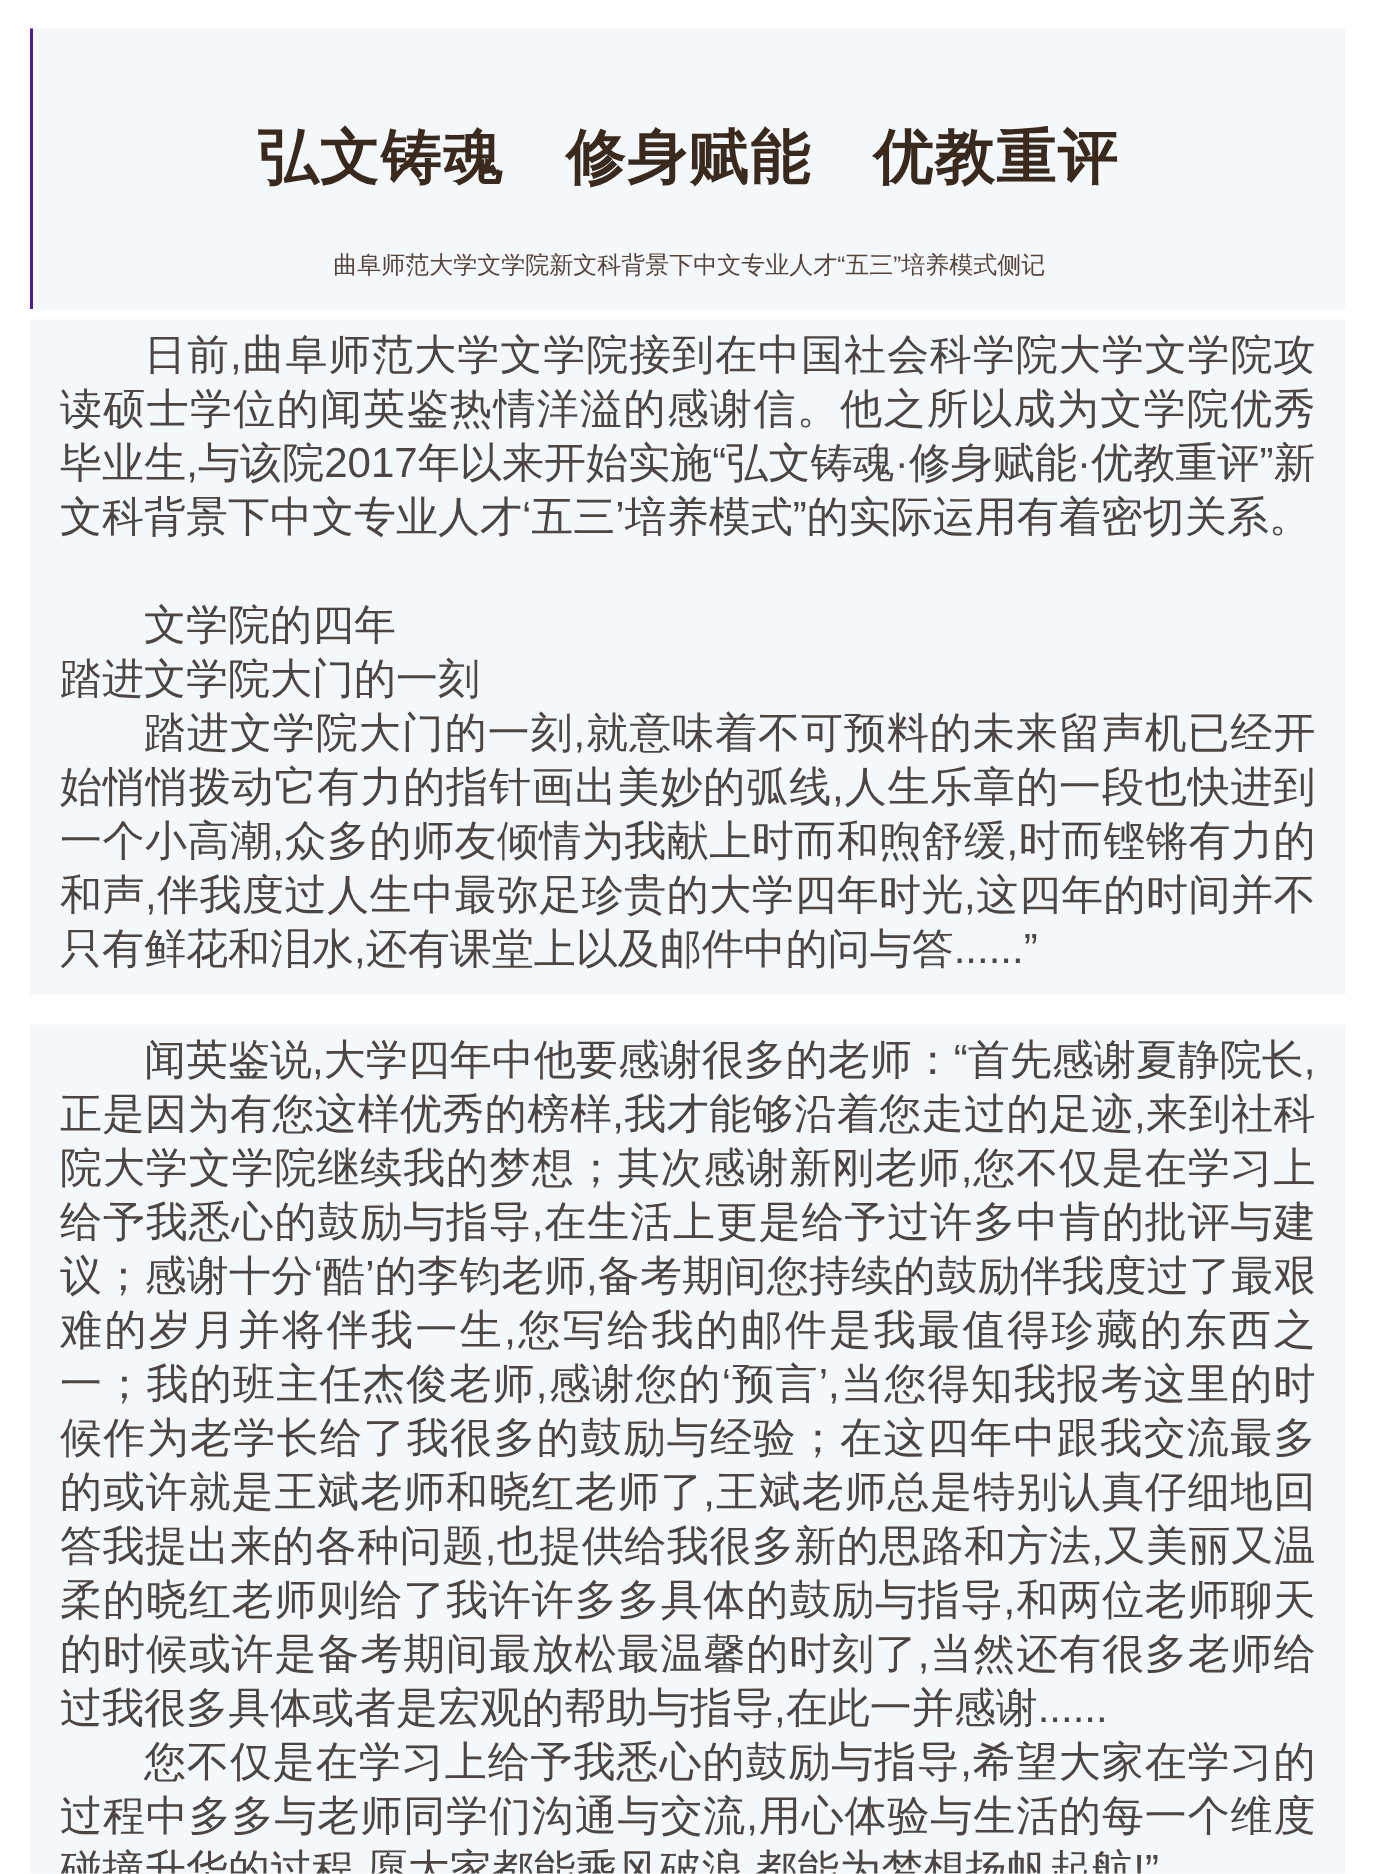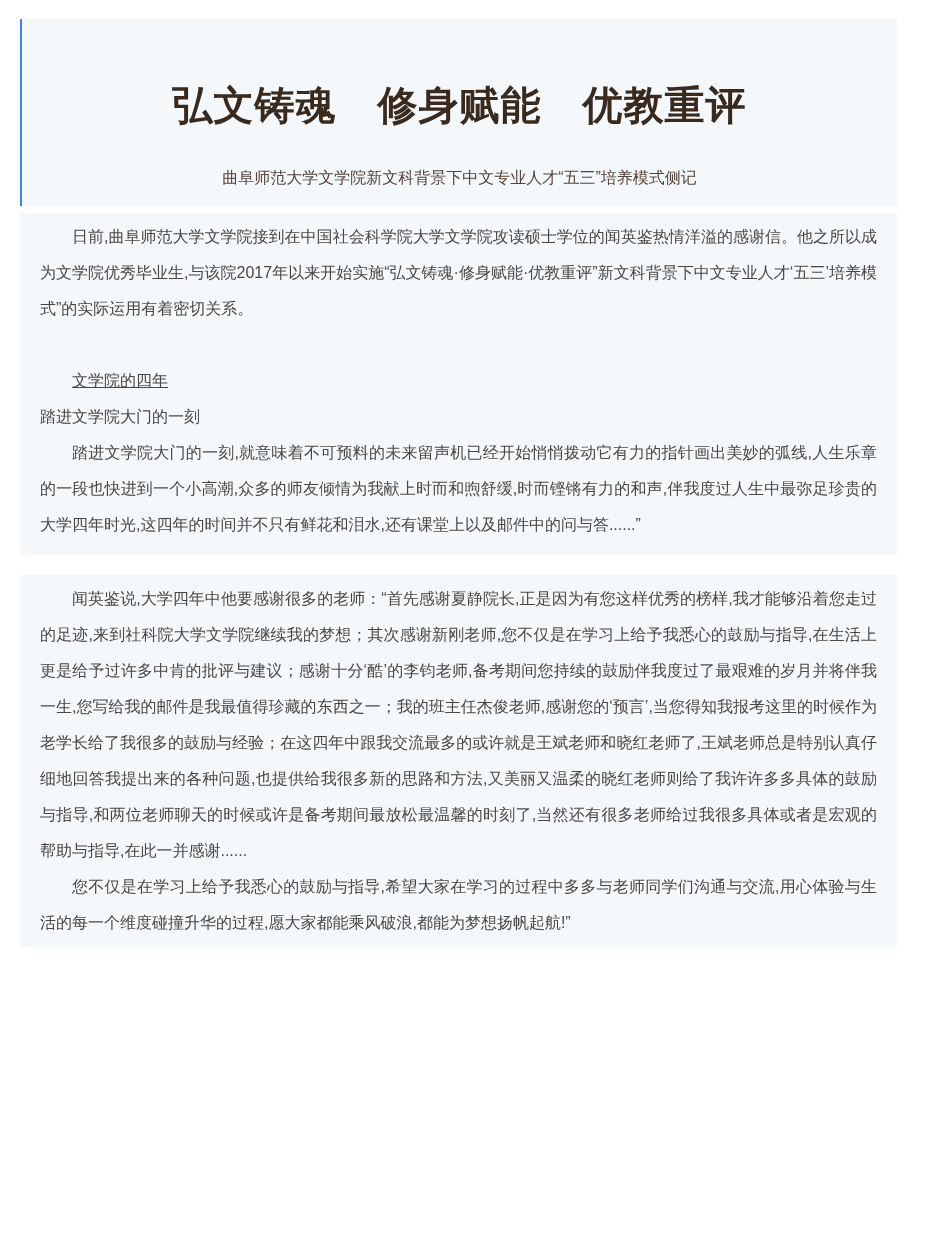--- a/index.html
+++ b/index.html
@@ -17,52 +17,52 @@
   .block {
     margin-left: 20px;
     width: 877px;
     box-sizing: border-box;
     background: var(--block-bg, #f5f8fb);
   }
   
   .header-block {
     margin-top: 19px;
     height: 187px;
-    border-left: 2px solid #3b82f6;
+    border-left: 2px solid #4c1d95;
     text-align: center;
     padding-top: 65px;
   }
   .page-title {
     margin: 0;
     font-size: 40px;
     line-height: 42px;
     font-weight: 700;
     letter-spacing: 1px;
     color: var(--title-color, #3a2a1e);
   }
   .page-subtitle {
     margin: 42px 0 0 0;
     font-size: 16px;
     line-height: 20px;
     font-weight: 400;
     color: var(--subtitle-color, #55443c);
   }
   
   .text-block {
-    font-size: 16px;
+    font-size: 28px;
     line-height: 36px;
     color: var(--body-color, #4b4644);
     text-align: justify;
     padding: 6px 20px;
   }
   .intro-block  { margin-top: 7px;  padding-bottom: 12px; }
   .letter-block { margin-top: 20px; padding-bottom: 6px; }
   .text-block p { margin: 0; }
   .indent { text-indent: 2em; }
-  .gap-above { margin-top: 36px !important; text-decoration: underline; }
+  .gap-above { margin-top: 36px !important; }
 </style>
 </head>
 <body style="--page-bg: #ffffff; --block-bg: #f5f8fb; --title-color: #3a2a1e; --subtitle-color: #55443c; --body-color: #4b4644;">
 
 <main>
 
   <section class="block header-block">
     <h1 class="page-title">弘文铸魂　修身赋能　优教重评</h1>
     <p class="page-subtitle">曲阜师范大学文学院新文科背景下中文专业人才“五三”培养模式侧记</p>
   </section>

